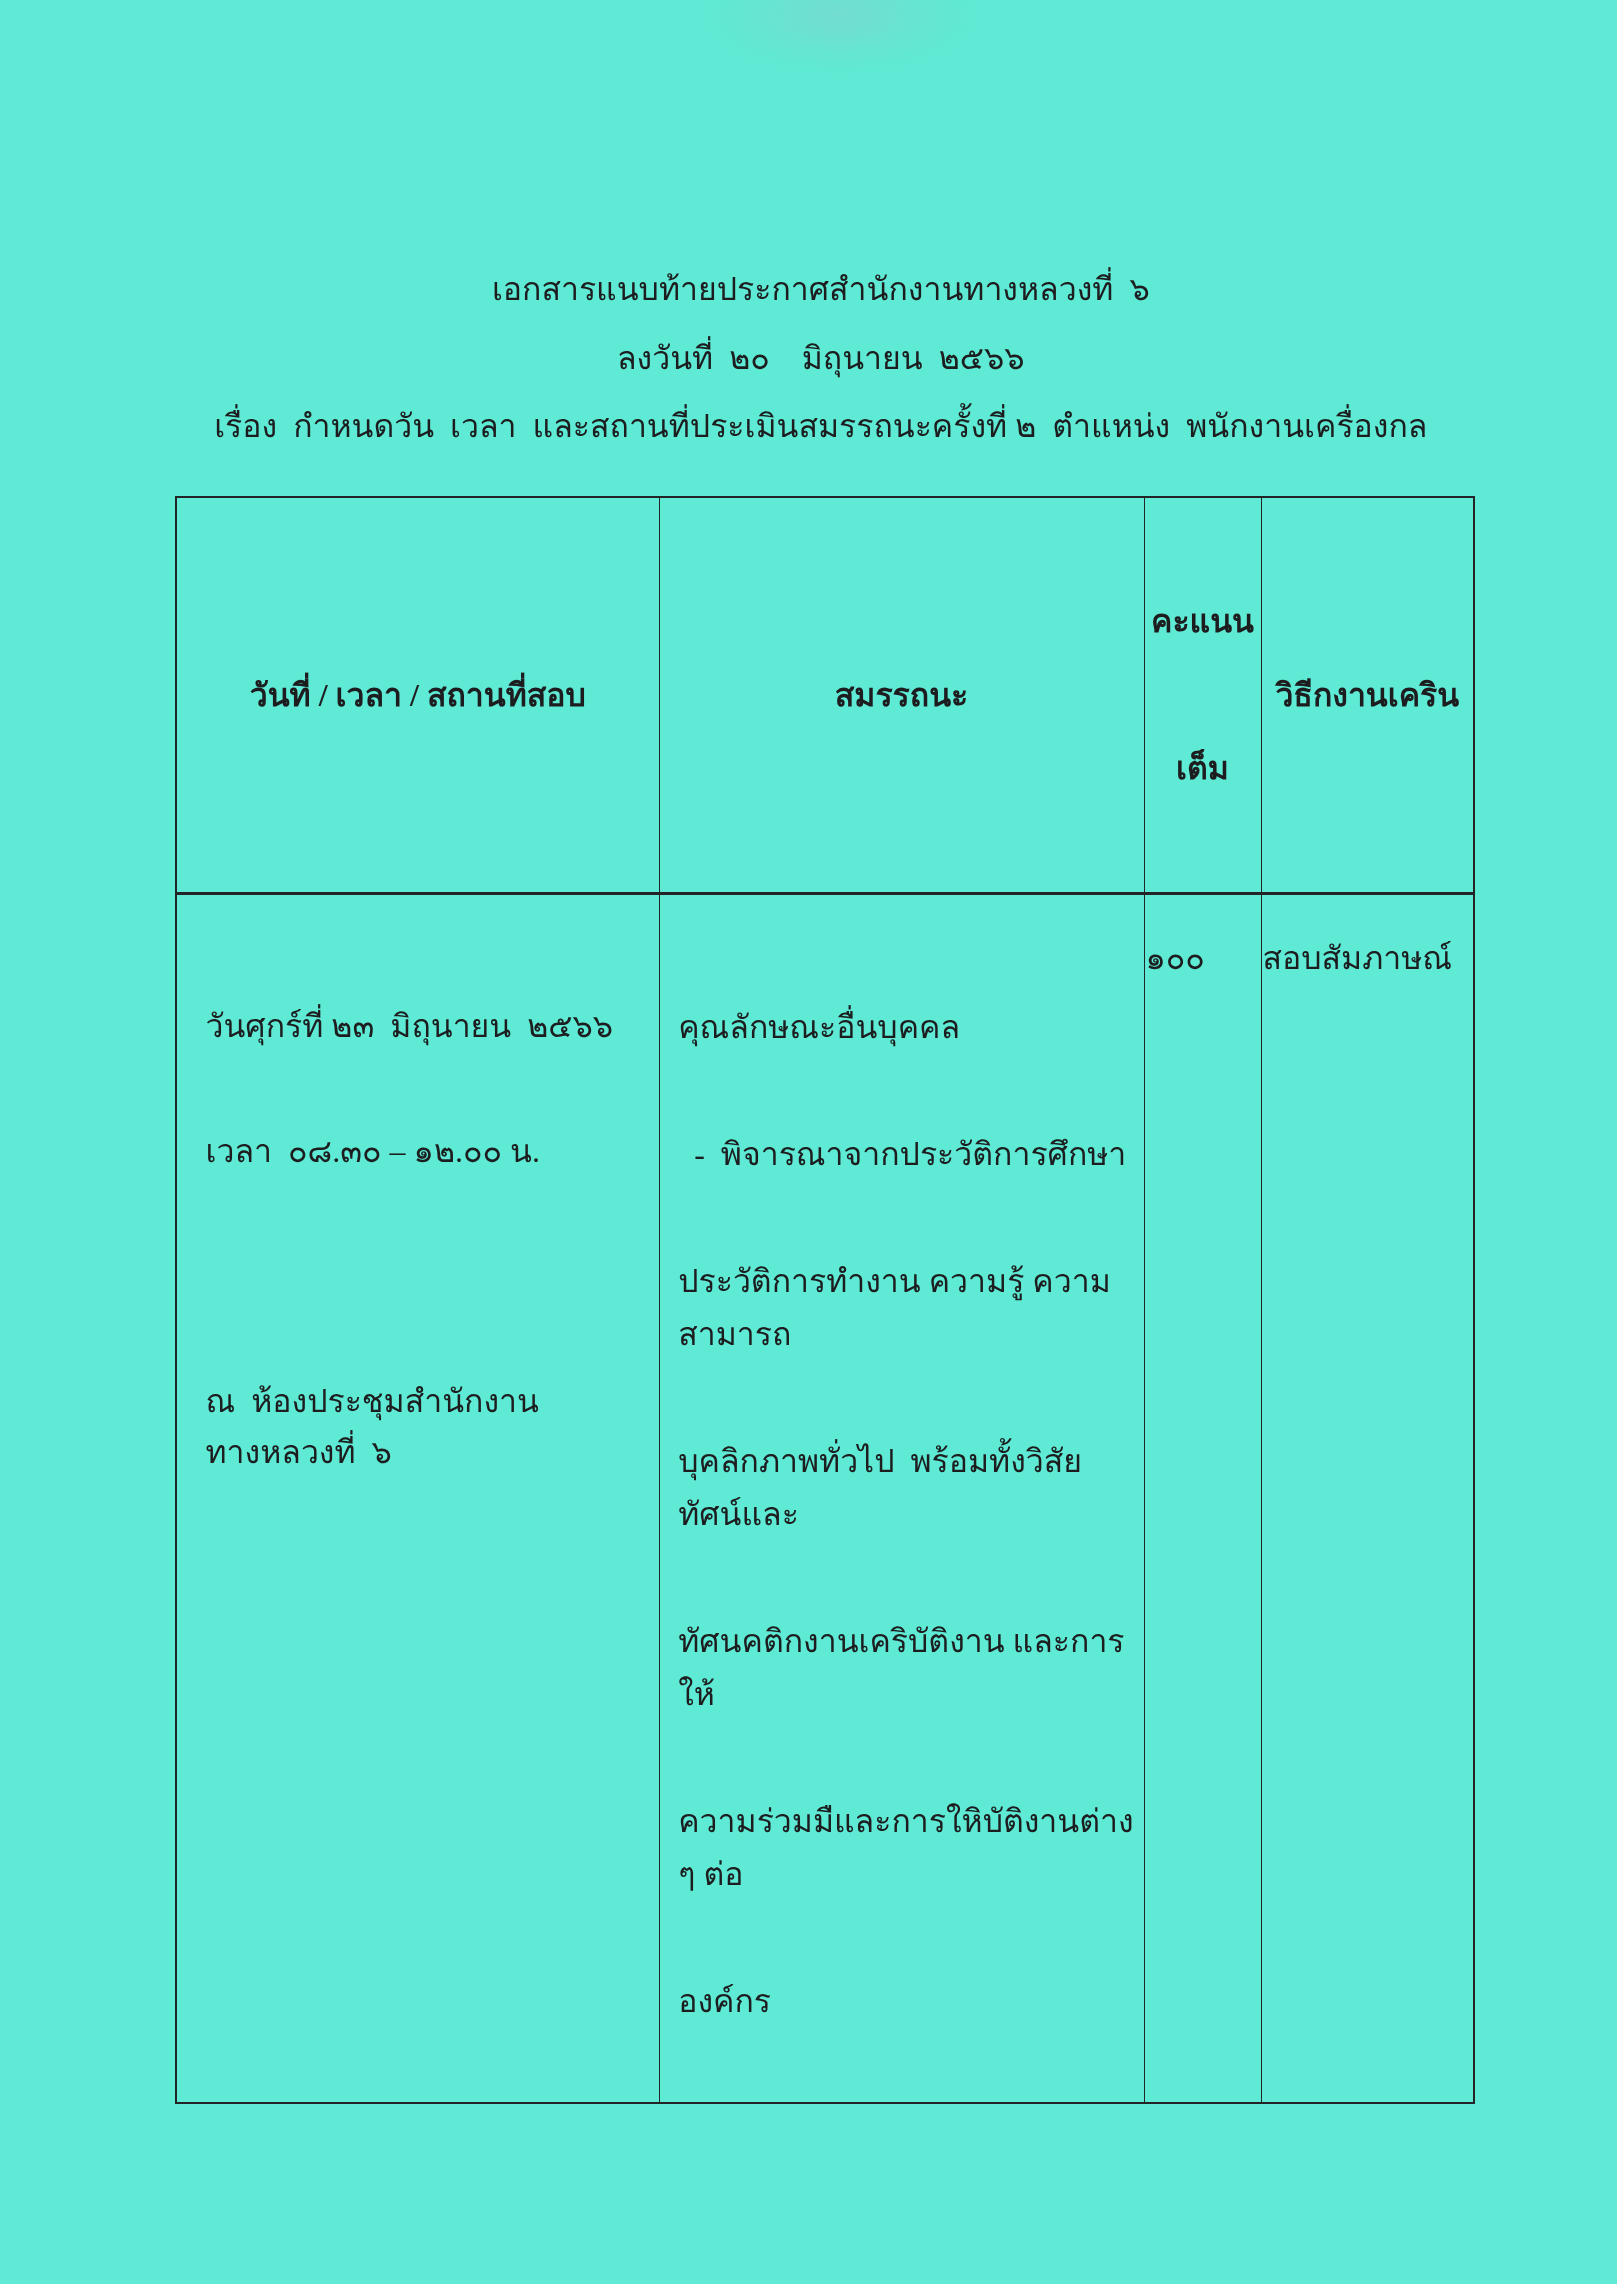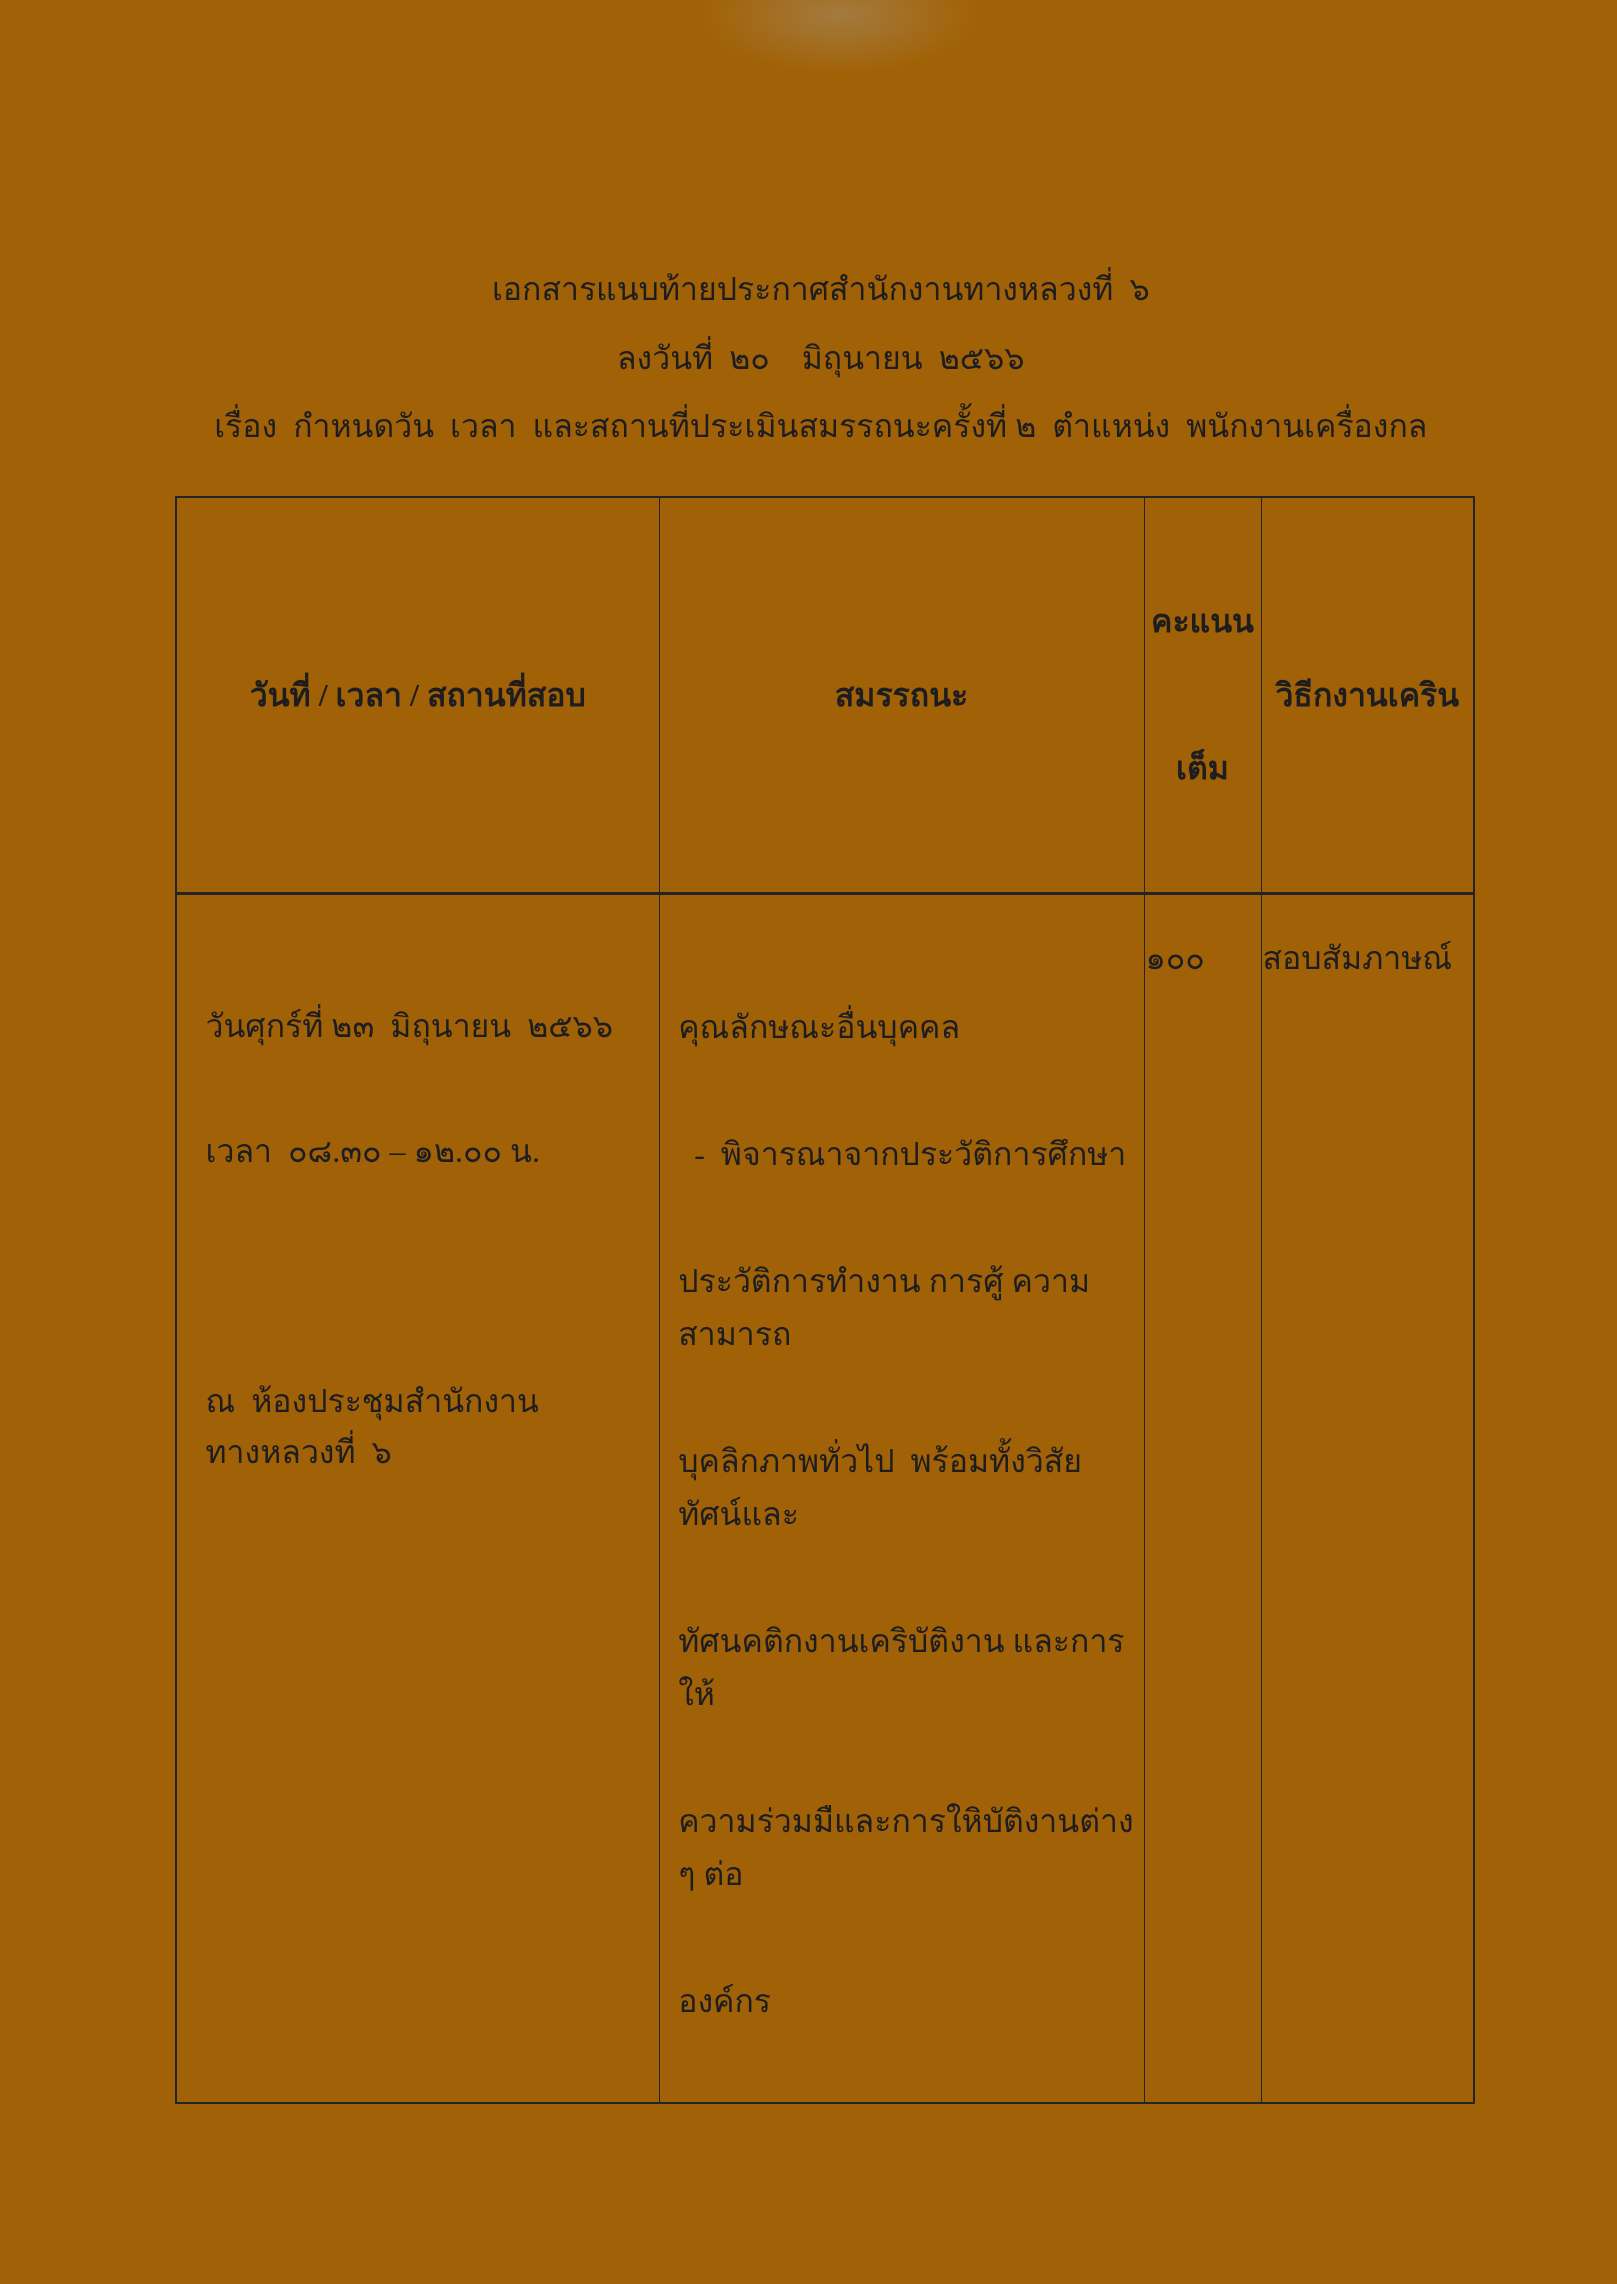--- a/index.html
+++ b/index.html
@@ -1,21 +1,21 @@
 <!DOCTYPE html>
 <html lang="th" style="font-size:7.9px"><head>
 <meta charset="utf-8">
 <style>
   html, body { margin: 0; padding: 0; background: #e8e8e8; }
   .page {
     position: relative;
     width: 1618px;
     height: 2284px;
     margin: 0 auto;
-    background: #a16207;
+    background: #5eead4;
     font-family: "Liberation Serif", "DejaVu Sans", serif;
     color: #1d1d1f;
     overflow: hidden;
   }
   
   .smudge {
     position: absolute;
     top: 0; left: 702px;
     width: 275px; height: 74px;
     background: radial-gradient(ellipse at 50% 20%, rgba(170,185,205,0.28), rgba(255,255,255,0) 70%);
@@ -103,21 +103,21 @@
       <tr>
         <td class="c-schedule">
           <div class="t-line">วันศุกร์ที่ ๒๓  มิถุนายน  ๒๕๖๖</div>
           <div class="t-line">เวลา  ๐๘.๓๐ – ๑๒.๐๐ น.</div>
           <div class="t-line"></div>
           <div class="t-line">ณ  ห้องประชุมสำนักงานทางหลวงที่  ๖</div>
         </td>
         <td class="c-comp">
           <div class="t-line">คุณลักษณะอื่นบุคคล</div>
           <div class="t-line">  -  พิจารณาจากประวัติการศึกษา</div>
-          <div class="t-line">ประวัติการทำงาน การศู้ ความสามารถ</div>
+          <div class="t-line">ประวัติการทำงาน ความรู้ ความสามารถ</div>
           <div class="t-line">บุคลิกภาพทั่วไป  พร้อมทั้งวิสัยทัศน์และ</div>
           <div class="t-line">ทัศนคติกงานเคริบัติงาน และการให้</div>
           <div class="t-line">ความร่วมมืและการใหิบัติงานต่าง ๆ ต่อ</div>
           <div class="t-line">องค์กร</div>
         </td>
         <td class="c-score">๑๐๐</td>
         <td class="c-method">สอบสัมภาษณ์</td>
       </tr>
     </tbody>
   </table>

